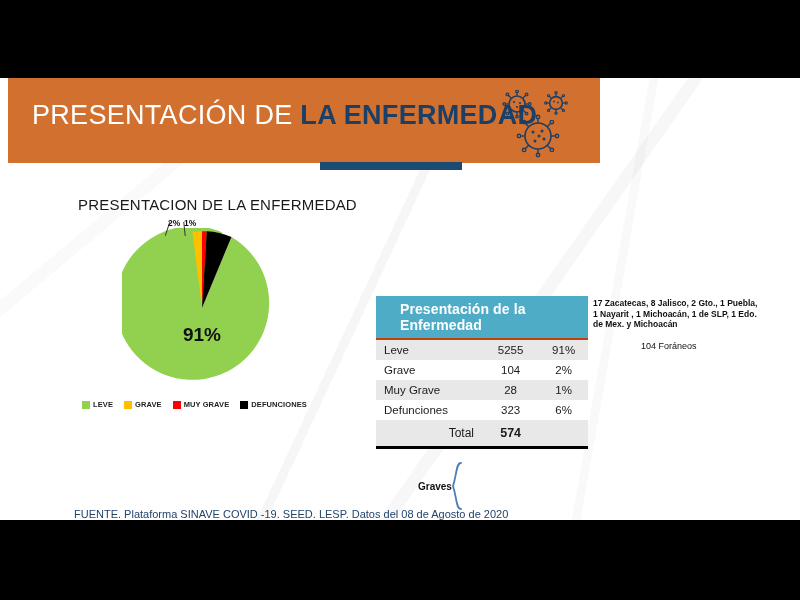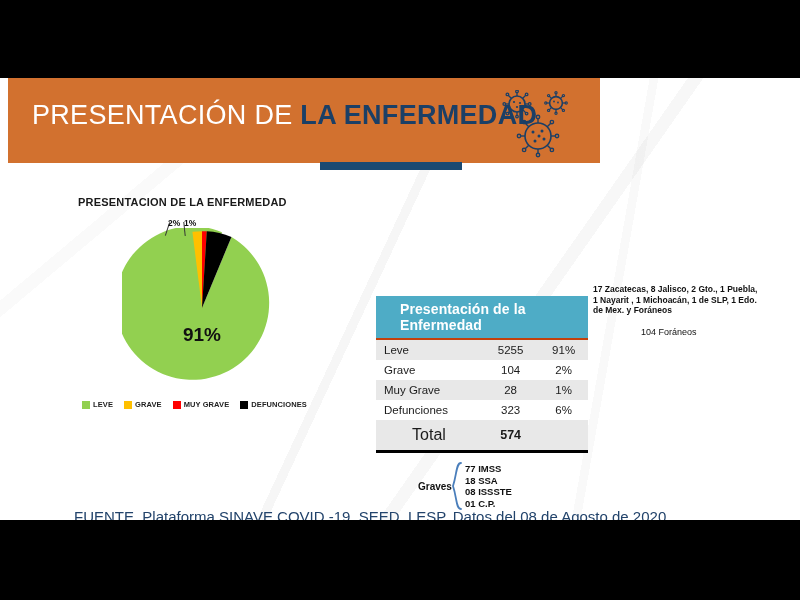--- a/index.html
+++ b/index.html
@@ -44,21 +44,21 @@
   #header-underline{
     position:absolute;left:312px;top:84px;width:142px;height:8px;
     background:#1b4a72;
   }
   #virus-icons{position:absolute;left:490px;top:12px;width:80px;height:68px;}
 
   
   #pie-panel{position:absolute;left:60px;top:118px;width:300px;height:230px;}
   #pie-title{
     position:absolute;left:18px;top:0px;
-    font-size:11px;font-weight:700;color:#1a1a1a;letter-spacing:.2px;
+    font-size:15px;font-weight:400;color:#1a1a1a;letter-spacing:.2px;
     white-space:nowrap;
   }
   #pie-wrap{position:absolute;left:62px;top:32px;width:160px;height:160px;}
   #pie-center-label{
     position:absolute;left:0;top:96px;width:160px;text-align:center;
     font-size:19px;font-weight:700;color:#111;
   }
   .pie-slice-label{
     position:absolute;font-size:8.5px;font-weight:700;color:#111;white-space:nowrap;
   }
@@ -91,49 +91,49 @@
   #data-table tr.alt td{background:#e8e8e8;}
   #data-table tr.plain td{background:#ffffff;}
   .cell-label{width:50%;}
   .cell-count{text-align:center;width:27%;}
   .cell-pct{text-align:center;width:23%;}
   #row-leve .cell-count{word-break:break-all;line-height:1.05;max-width:28px;}
   #row-total td{
     background:#e8e8e8;border-bottom:3px solid #000;
     padding-top:6px;padding-bottom:6px;
   }
-  #row-total .cell-label{text-align:center;font-size:16px;}
+  #row-total .cell-label{text-align:right;font-size:12px;}
   #row-total .cell-count{font-weight:700;font-size:12.5px;}
 
   
   .brace-block{position:absolute;display:flex;align-items:center;}
   .brace-label{
     font-size:10px;font-weight:700;color:#111;
     margin-right:0;text-align:right;white-space:nowrap;
   }
   .brace-svg{flex:0 0 auto;}
   .brace-list{margin-left:3px;}
   .brace-list div{
     font-size:9.5px;font-weight:700;color:#111;line-height:11.5px;white-space:nowrap;
   }
   #graves-block{left:418px;top:384px;}
 
   
-  #side-note{position:absolute;left:593px;top:206px;width:200px;}
+  #side-note{position:absolute;left:593px;top:220px;width:200px;}
   #side-note .note-line{
     font-size:8.5px;font-weight:700;color:#111;line-height:10.5px;white-space:nowrap;
   }
   #side-note #foraneos{
     margin-top:11px;font-size:9px;font-weight:400;color:#111;margin-left:48px;
   }
 
   
   #source-footer{
     position:absolute;left:74px;top:430px;
-    font-size:15px;color:#22436b;white-space:nowrap;
+    font-size:11px;color:#22436b;white-space:nowrap;
   }
 </style>
 </head>
 <body>
 
 <div id="slide-root">
 
   <div class="letterbox" id="letterbox-top"></div>
   <div class="letterbox" id="letterbox-bottom"></div>
 
@@ -303,31 +303,25 @@
           <td class="cell-pct"></td>
         </tr>
       </tbody>
     </table>
 
     <div class="brace-block" id="graves-block">
       <div class="brace-label">Graves</div>
       <svg class="brace-svg" width="10" height="48" viewBox="0 0 10 48">
         <path d="M9 1 C4 1 5 12 1 24 C5 36 4 47 9 47" fill="none" stroke="#4a7ebb" stroke-width="1.8" stroke-linecap="round"></path>
       </svg>
-      <div class="brace-list">
-        <div>77 IMSS</div>
-        <div>18 SSA</div>
-        <div>08 ISSSTE</div>
-        <div>01 C.P.</div>
-      </div>
     </div>
 
     <div id="side-note">
       <div class="note-line">17 Zacatecas, 8 Jalisco, 2 Gto., 1 Puebla,</div>
       <div class="note-line">1 Nayarit , 1 Michoacán, 1 de SLP, 1 Edo.</div>
-      <div class="note-line">de Mex. y Foráneos</div>
+      <div class="note-line">de Mex. y Michoacán</div>
       <div id="foraneos">104 Foráneos</div>
     </div>
 
     <div id="source-footer">FUENTE. Plataforma SINAVE COVID -19. SEED. LESP. Datos del 08 de Agosto de 2020</div>
 
   </div>
 </div>
 
 </body></html>

